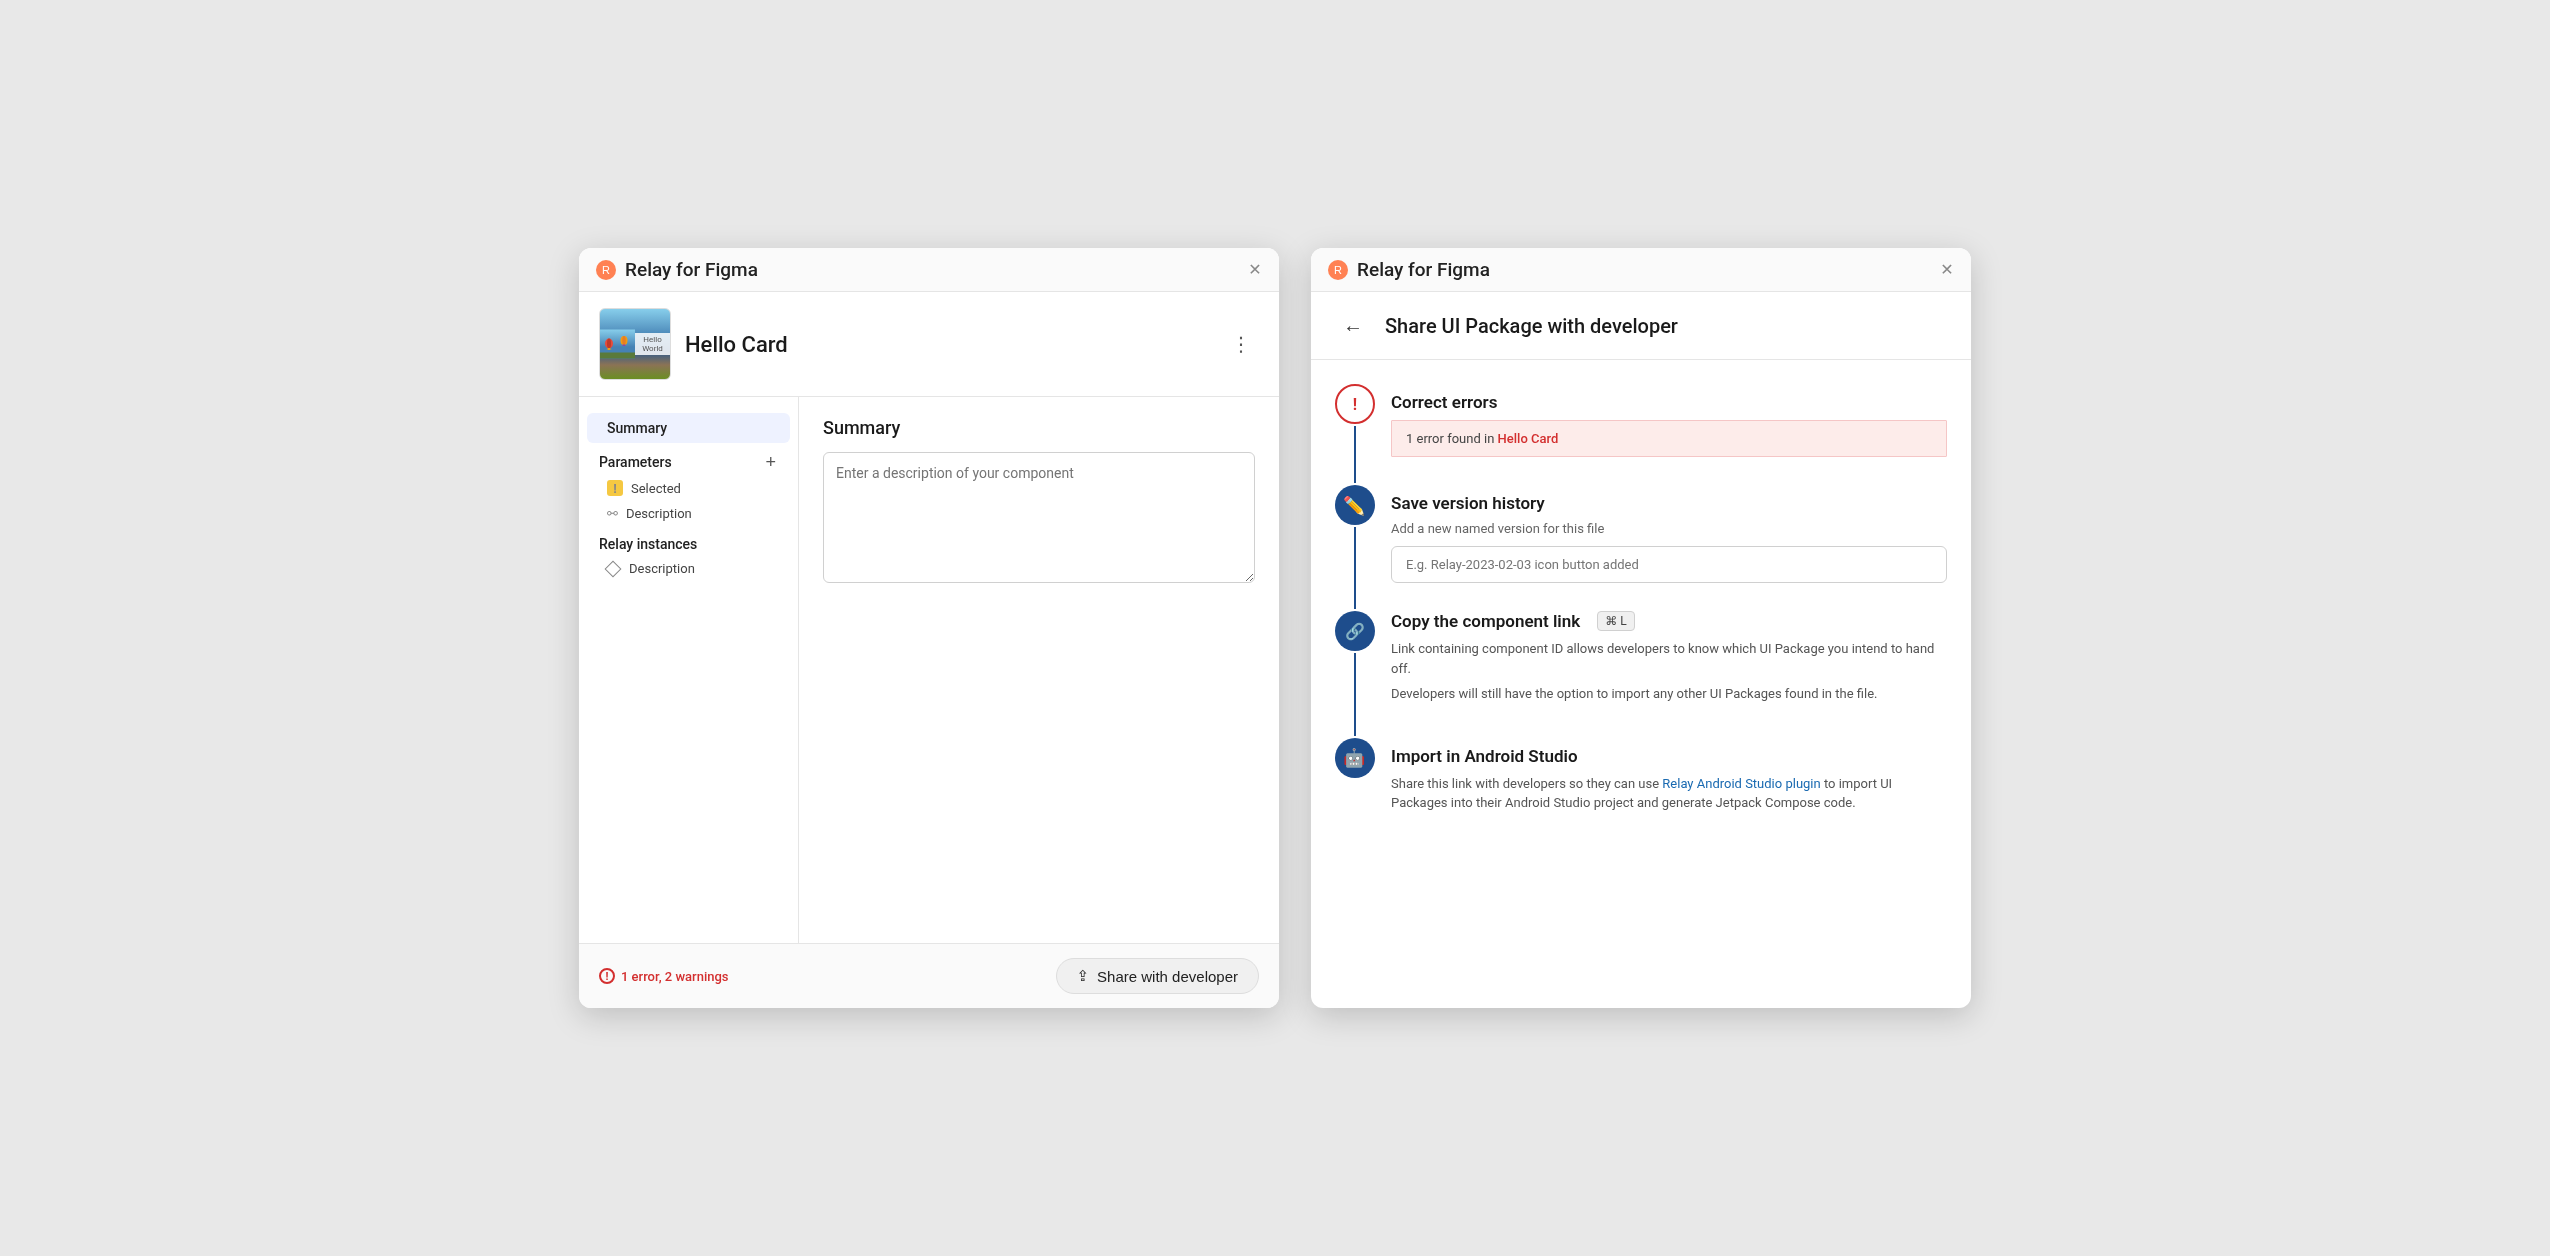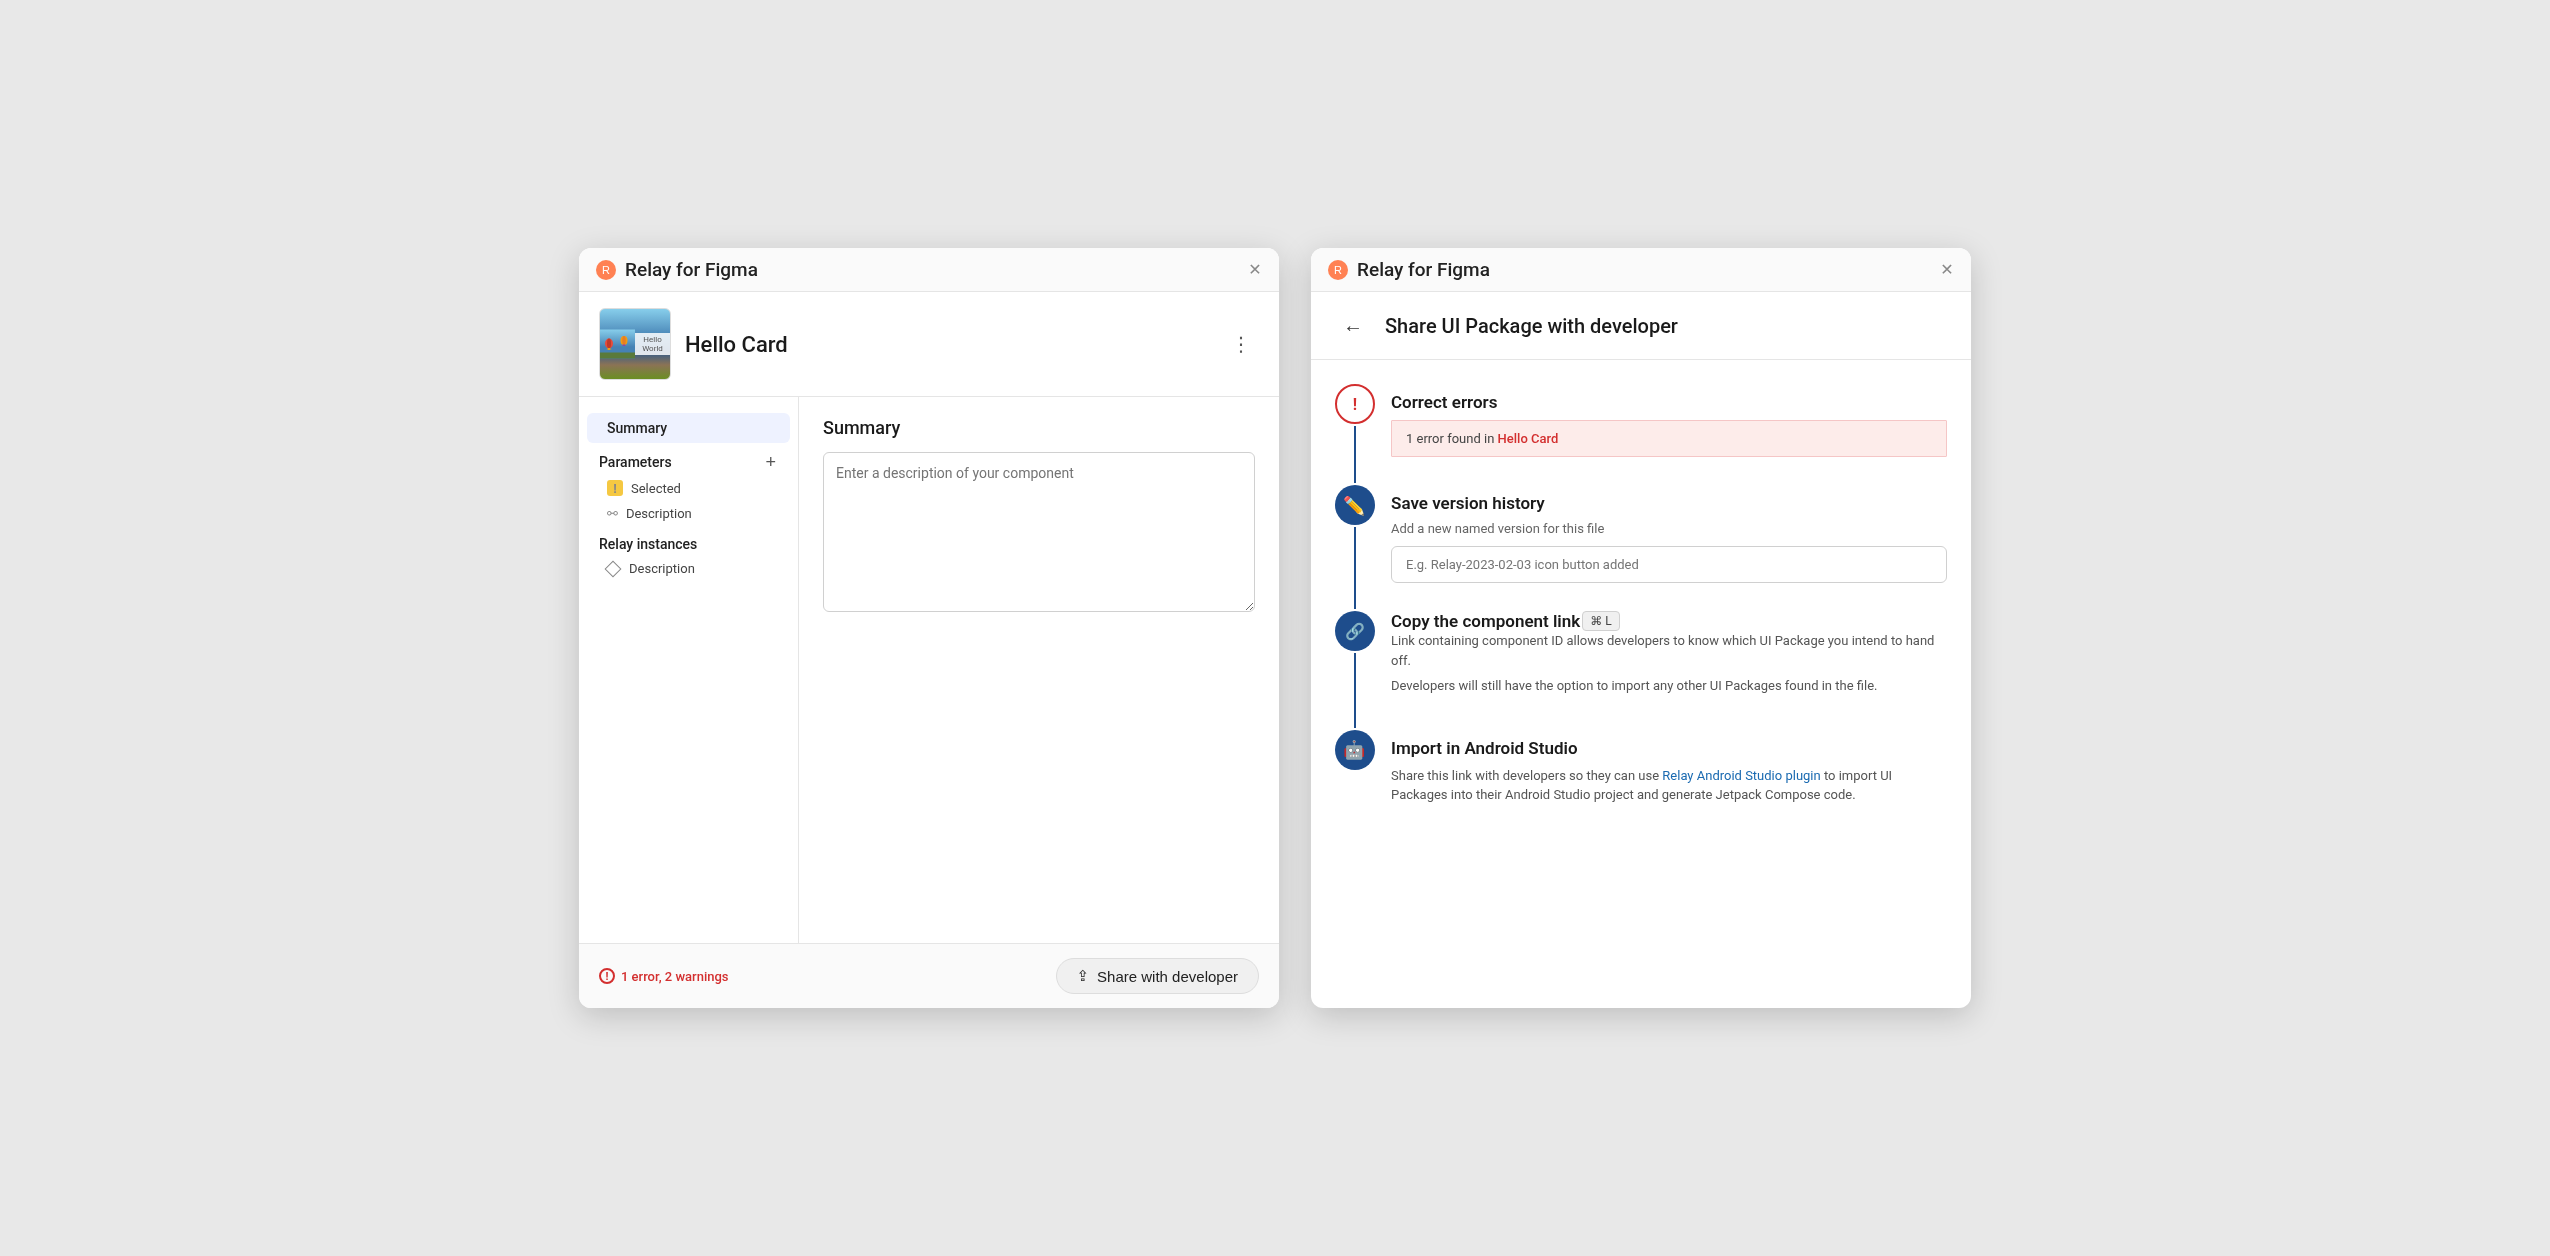--- a/index.html
+++ b/index.html
@@ -182,21 +182,21 @@
       flex-direction: column;
       gap: 14px;
     }
     .main-section-title {
       font-size: 18px;
       font-weight: 500;
       color: #1a1a1a;
     }
     .description-textarea {
       width: 100%;
-      height: 160px;
+      height: 131px;
       border: 1px solid #d0d0d0;
       border-radius: 6px;
       padding: 12px;
       font-size: 14px;
       color: #aaa;
       resize: vertical;
       font-family: inherit;
       outline: none;
     }
 
@@ -347,21 +347,22 @@
       font-size: 13px;
       color: #bbb;
       font-family: inherit;
       outline: none;
     }
 
     
     .copy-link-row {
       display: flex;
       align-items: center;
-      gap: 2px;
+      gap: 17px;
+      margin-bottom: 8px;
     }
     .copy-link-label {
       font-size: 17px;
       font-weight: 600;
       color: #1a1a1a;
     }
     .kbd-shortcut {
       display: inline-flex;
       align-items: center;
       gap: 2px;

